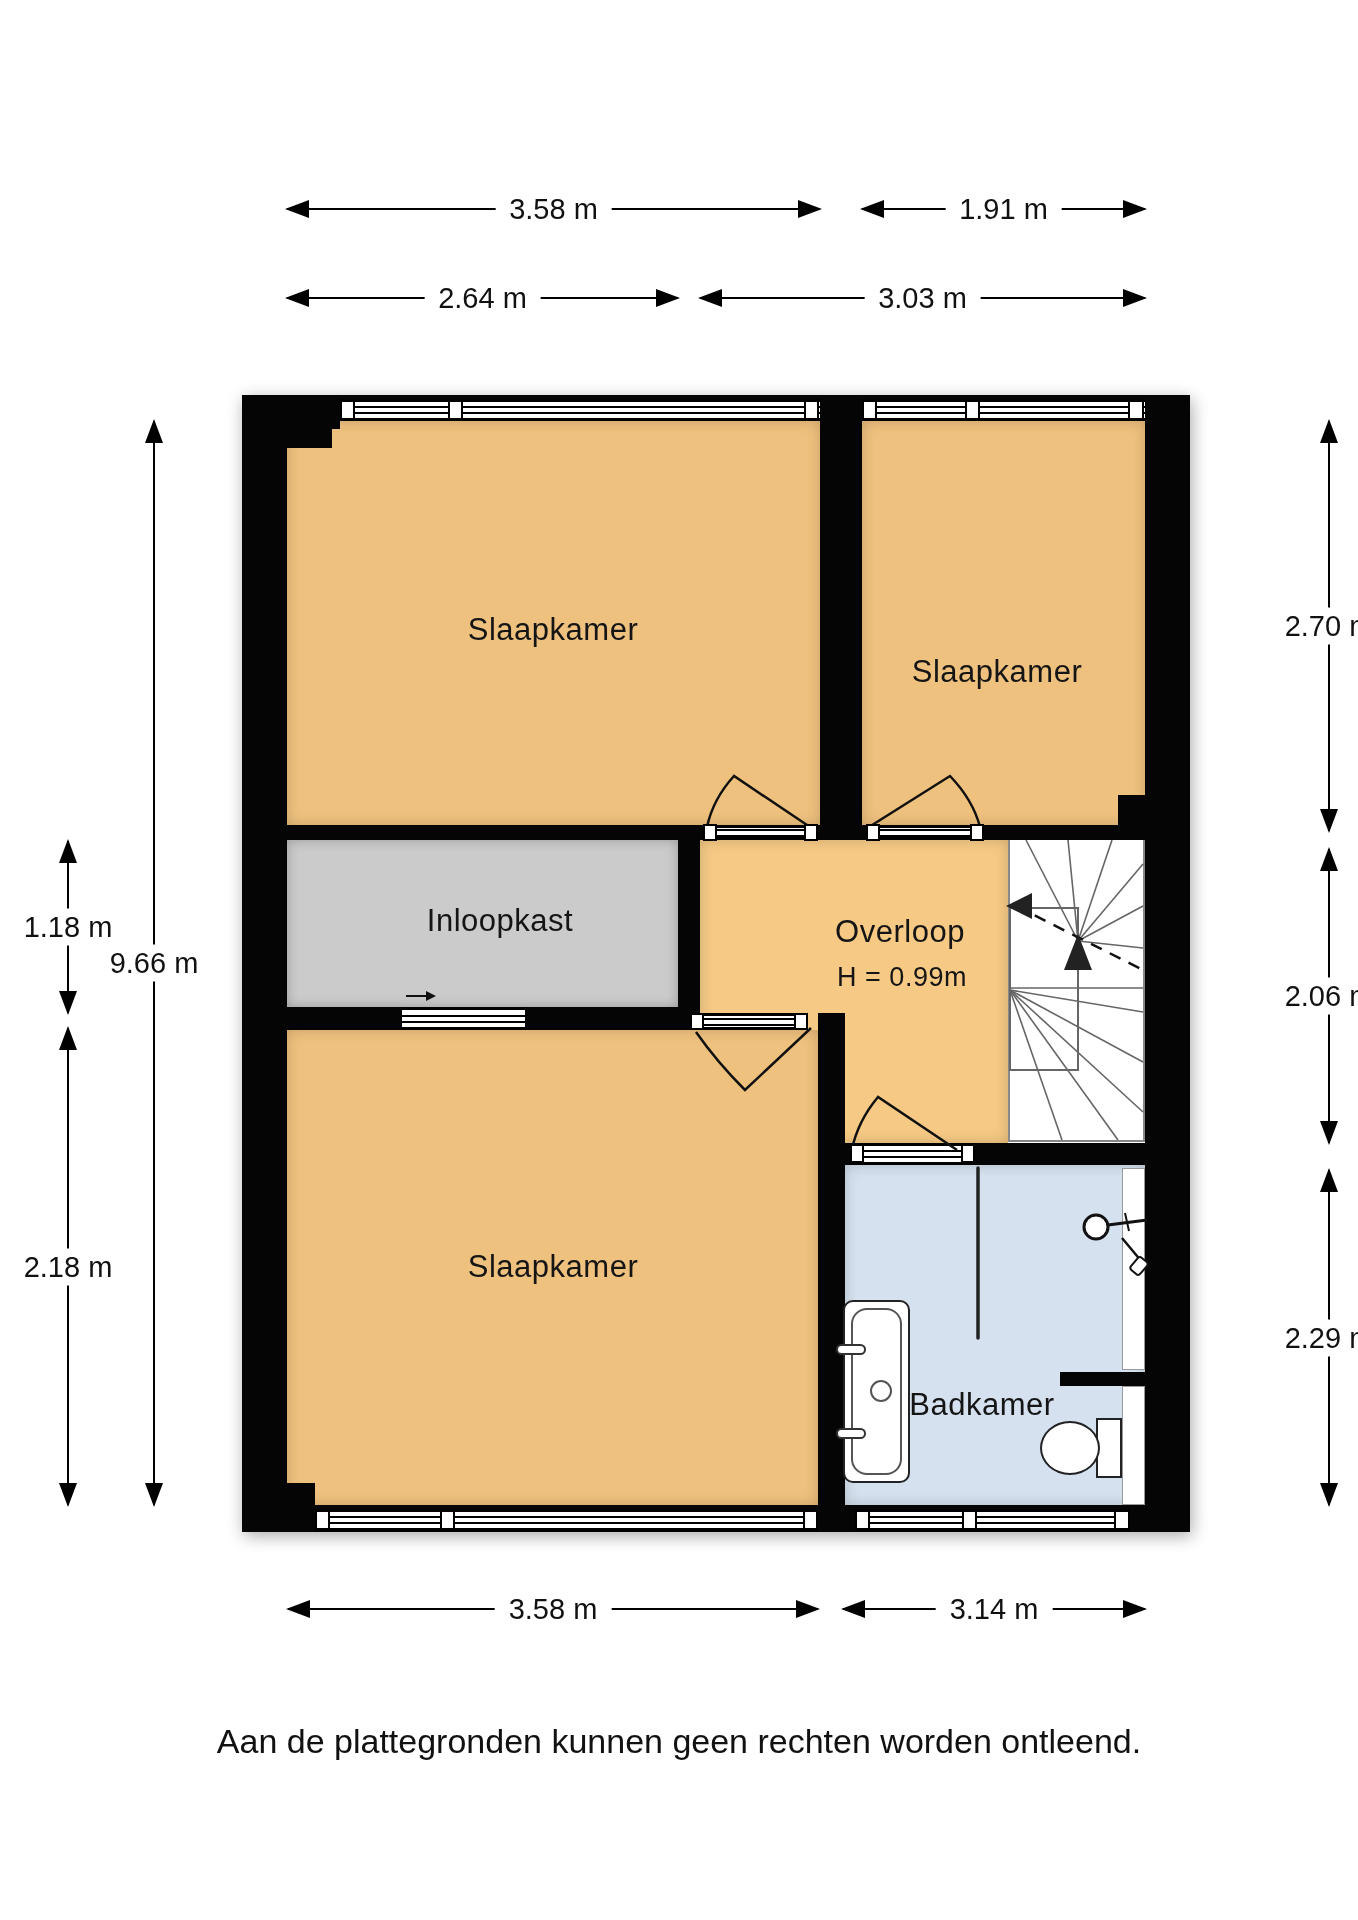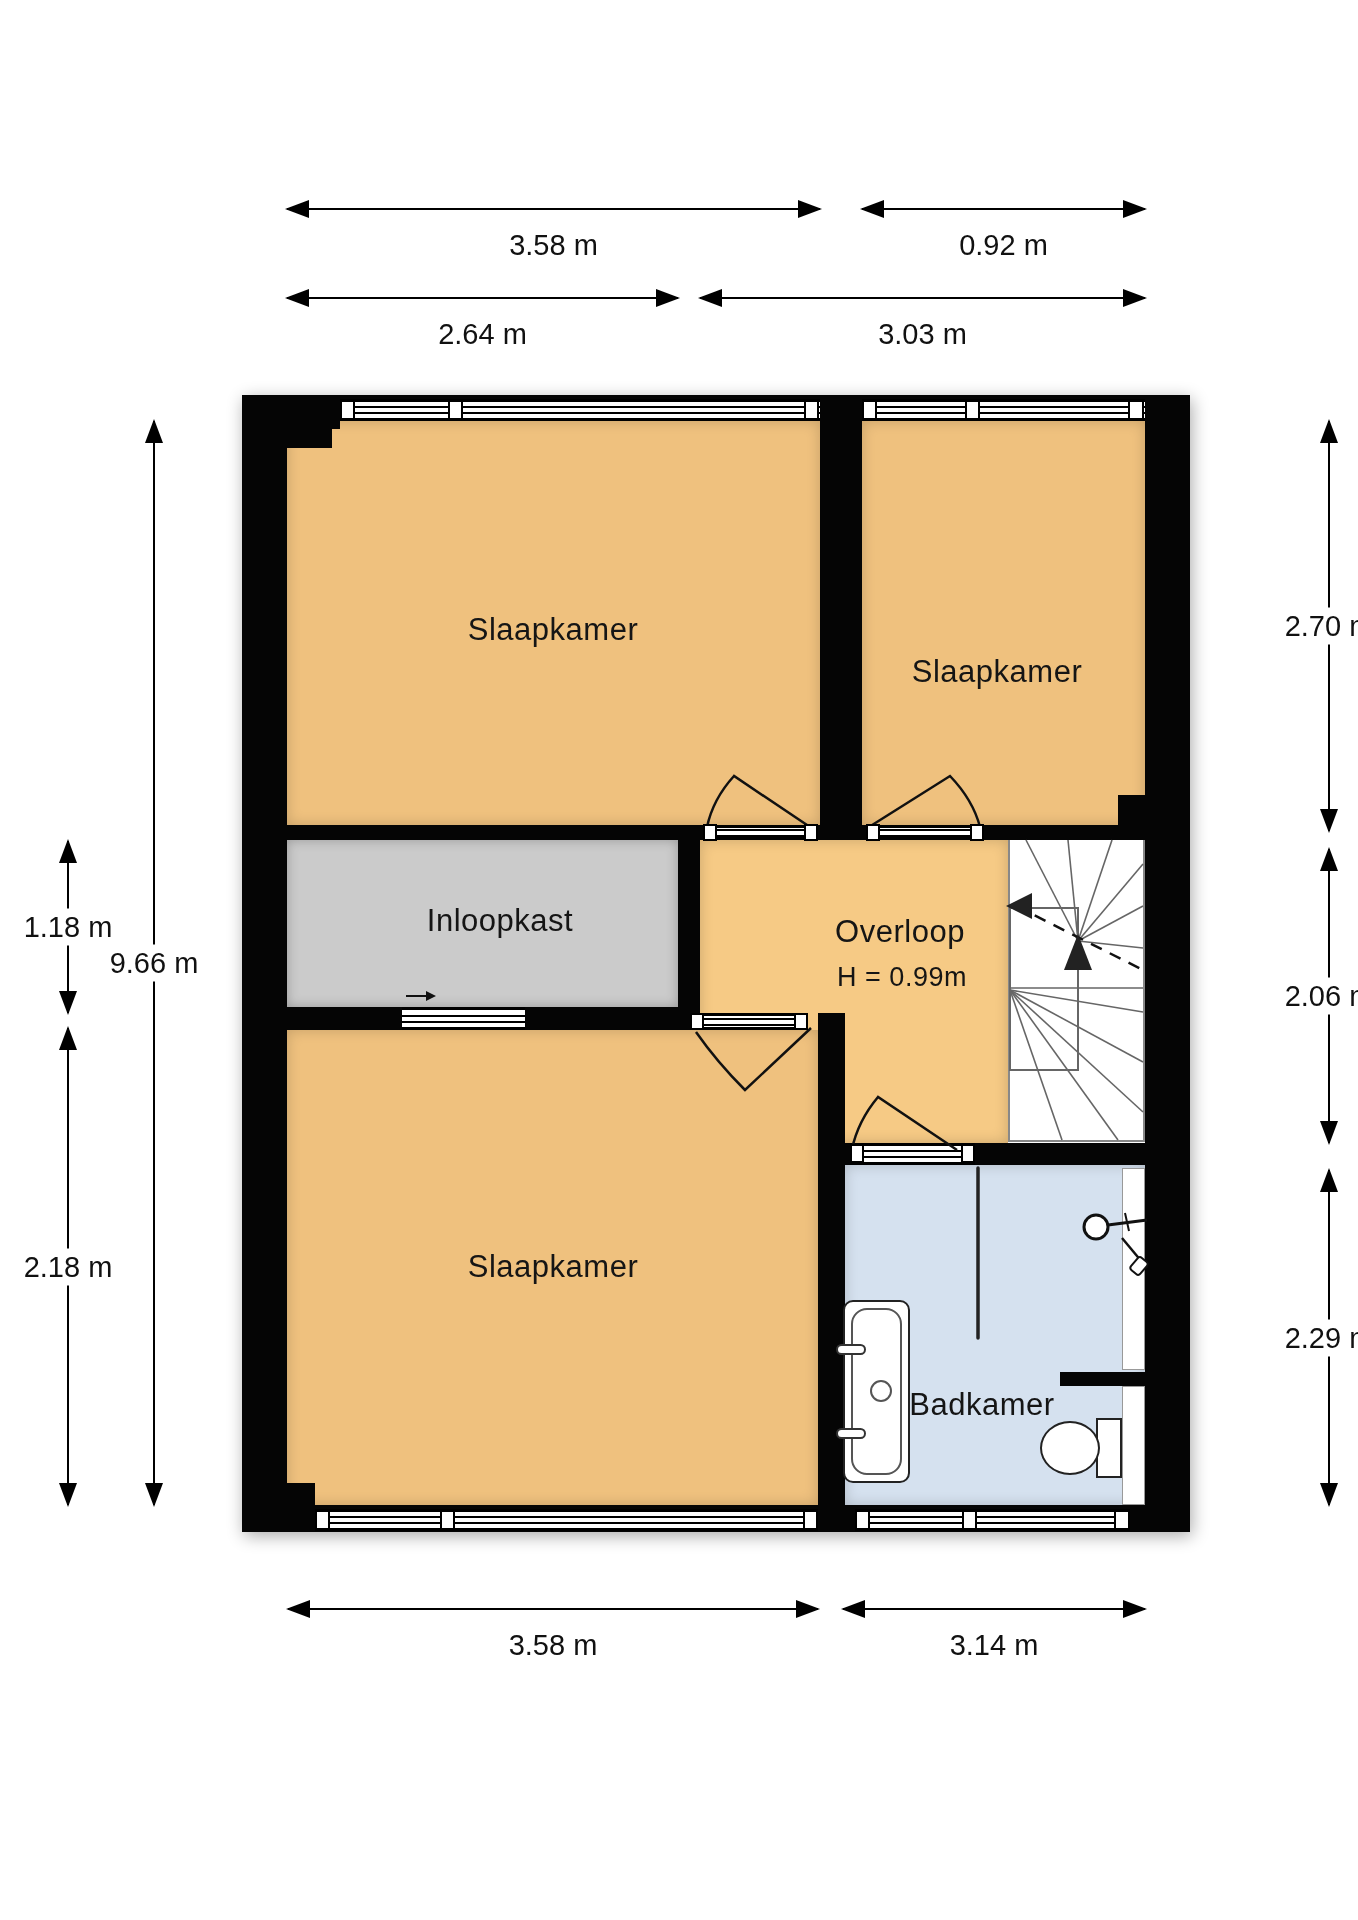--- a/index.html
+++ b/index.html
@@ -29,21 +29,21 @@
   .niche{position:absolute;background:#fff;border:1px solid #999;box-sizing:border-box;}
   
   .room-label{position:absolute;transform:translate(-50%,-50%);font-size:31px;color:#151515;
     white-space:nowrap;letter-spacing:.5px;z-index:30;}
   .room-label.small{font-size:27px;}
   
   .dim{position:absolute;z-index:40;}
   .dim-h{height:0;border-top:2px solid #000;}
   .dim-v{width:0;border-left:2px solid #000;}
   .dim .dim-label{position:absolute;background:#fff;color:#111;font-size:29px;white-space:nowrap;z-index:41;}
-  .dim-h .dim-label{left:50%;top:-1px;transform:translate(-50%,-50%);padding:0 14px;margin-top:36px;}
+  .dim-h .dim-label{left:50%;top:-1px;transform:translate(-50%,-50%);padding:0 14px;}
   .dim-v .dim-label{left:-1px;top:50%;transform:translate(-50%,-50%);padding:2px 8px;}
   .arr{position:absolute;width:0;height:0;}
   .a-left{left:-2px;top:-10px;border:9px solid transparent;border-left:0;border-right:24px solid #000;}
   .a-right{right:-2px;top:-10px;border:9px solid transparent;border-right:0;border-left:24px solid #000;}
   .a-up{top:-2px;left:-10px;border:9px solid transparent;border-top:0;border-bottom:24px solid #000;}
   .a-down{bottom:-2px;left:-10px;border:9px solid transparent;border-bottom:0;border-top:24px solid #000;}
   #disclaimer{position:absolute;left:0;width:1358px;top:1722px;text-align:center;font-size:34px;color:#111;}
   svg{position:absolute;left:0;top:0;pointer-events:none;}
 </style>
 </head>
@@ -176,21 +176,21 @@
   <div class="room-label" style="left:982px;top:1405px">Badkamer</div>
 
   <div class="dim dim-h" style="left:287px;top:208px;width:533px">
     <span class="arr a-left"></span>
       <span class="arr a-right"></span>
     <span class="dim-label">3.58 m</span>
   </div>
   <div class="dim dim-h" style="left:862px;top:208px;width:283px">
     <span class="arr a-left"></span>
       <span class="arr a-right"></span>
-    <span class="dim-label">0.92 m</span>
+    <span class="dim-label">1.91 m</span>
   </div>
   <div class="dim dim-h" style="left:287px;top:297px;width:391px">
     <span class="arr a-left"></span>
       <span class="arr a-right"></span>
     <span class="dim-label">2.64 m</span>
   </div>
   <div class="dim dim-h" style="left:700px;top:297px;width:445px">
     <span class="arr a-left"></span>
       <span class="arr a-right"></span>
     <span class="dim-label">3.03 m</span>
@@ -232,14 +232,15 @@
     <span class="arr a-up"></span>
       <span class="arr a-down"></span>
     <span class="dim-label">2.06 m</span>
   </div>
   <div class="dim dim-v" style="left:1328px;top:1170px;height:335px">
     <span class="arr a-up"></span>
       <span class="arr a-down"></span>
     <span class="dim-label">2.29 m</span>
   </div>
 
+  <div id="disclaimer">Aan de plattegronden kunnen geen rechten worden ontleend.</div>
 
 </div>
 
 </body></html>

